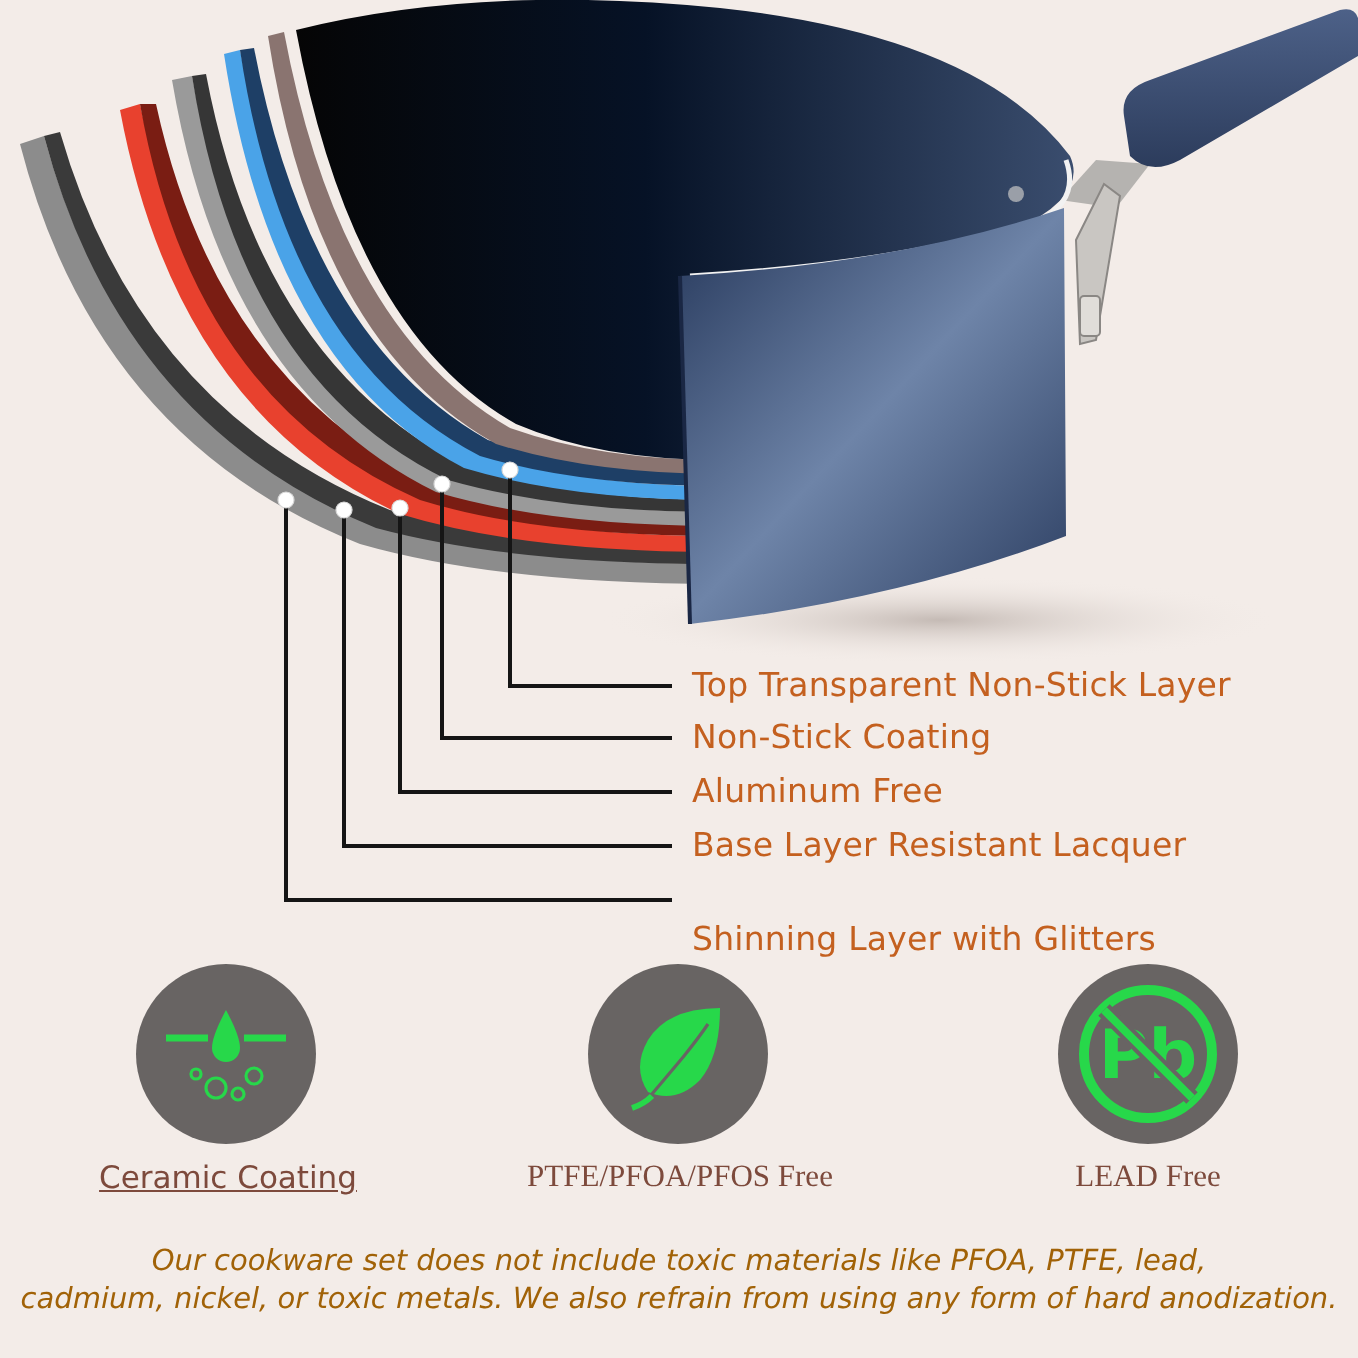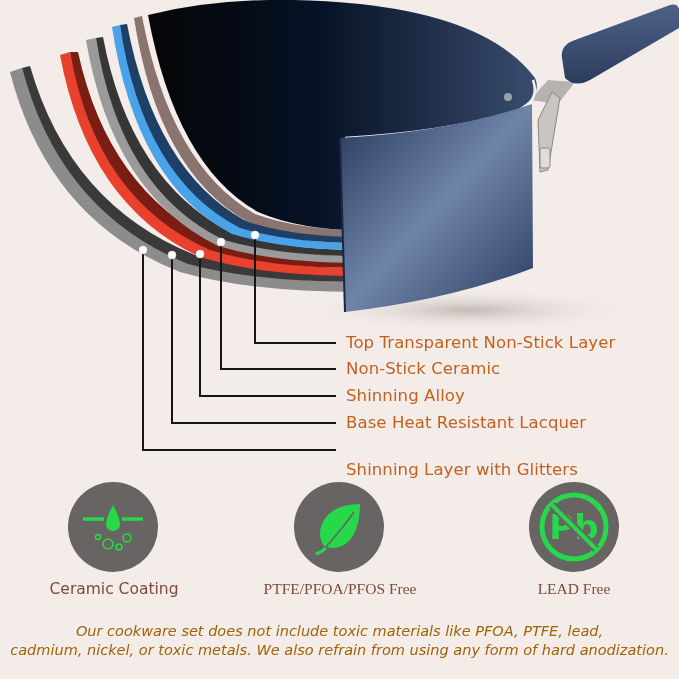--- a/index.html
+++ b/index.html
@@ -78,37 +78,37 @@
     <g fill="#ffffff" stroke="#d8d8d8" stroke-width="0.6">
       <circle cx="255" cy="235" r="4"></circle>
       <circle cx="221" cy="242" r="4"></circle>
       <circle cx="200" cy="254" r="4"></circle>
       <circle cx="172" cy="255" r="4"></circle>
       <circle cx="143" cy="250" r="4"></circle>
     </g>
   </svg>
 
   <div class="layer-label" style="top:333px;">Top Transparent Non-Stick Layer</div>
-  <div class="layer-label" style="top:359px;">Non-Stick Ceramic</div>
-  <div class="layer-label" style="top:386px;">Shinning Alloy</div>
-  <div class="layer-label" style="top:413px;">Base Heat Resistant Lacquer</div>
+  <div class="layer-label" style="top:359px;">Non-Stick Coating</div>
+  <div class="layer-label" style="top:386px;">Aluminum Free</div>
+  <div class="layer-label" style="top:413px;">Base Layer Resistant Lacquer</div>
   <div class="layer-label" style="top:460px;">Shinning Layer with Glitters</div>
 
   <div class="badge" style="left:68px;top:482px;">
     <svg width="90" height="90" viewBox="0 0 90 90">
       <line x1="15" y1="37" x2="36" y2="37" stroke="#27d84a" stroke-width="3.5"></line>
       <line x1="54" y1="37" x2="75" y2="37" stroke="#27d84a" stroke-width="3.5"></line>
       <path d="M45 23 Q38 36 38 42 A7 7 0 0 0 52 42 Q52 36 45 23 Z" fill="#27d84a"></path>
       <circle cx="30" cy="55" r="2.5" fill="none" stroke="#27d84a" stroke-width="1.6"></circle>
       <circle cx="40" cy="62" r="5" fill="none" stroke="#27d84a" stroke-width="1.6"></circle>
       <circle cx="51" cy="65" r="3" fill="none" stroke="#27d84a" stroke-width="1.6"></circle>
       <circle cx="59" cy="56" r="4" fill="none" stroke="#27d84a" stroke-width="1.6"></circle>
     </svg>
   </div>
-  <div class="badge-label" style="left:114px;top:579px;">Ceramic Coating</div>
+  <div class="badge-label" style="left:114px;top:579px;text-decoration:underline;">Ceramic Coating</div>
 
   <div class="badge" style="left:294px;top:482px;">
     <svg width="90" height="90" viewBox="0 0 90 90">
       <path d="M66 22 Q40 22 30 38 Q22 52 30 64 Q44 70 56 58 Q66 46 66 22 Z" fill="#27d84a"></path>
       <path d="M26 72 Q38 58 48 46 Q56 36 60 30" fill="none" stroke="#686463" stroke-width="1.6"></path>
       <path d="M22 72 Q28 70 32 66" fill="none" stroke="#27d84a" stroke-width="3"></path>
     </svg>
   </div>
   <div class="badge-label" style="left:340px;top:579px;font-family:Liberation Serif, serif;">PTFE/PFOA/PFOS Free</div>
 

